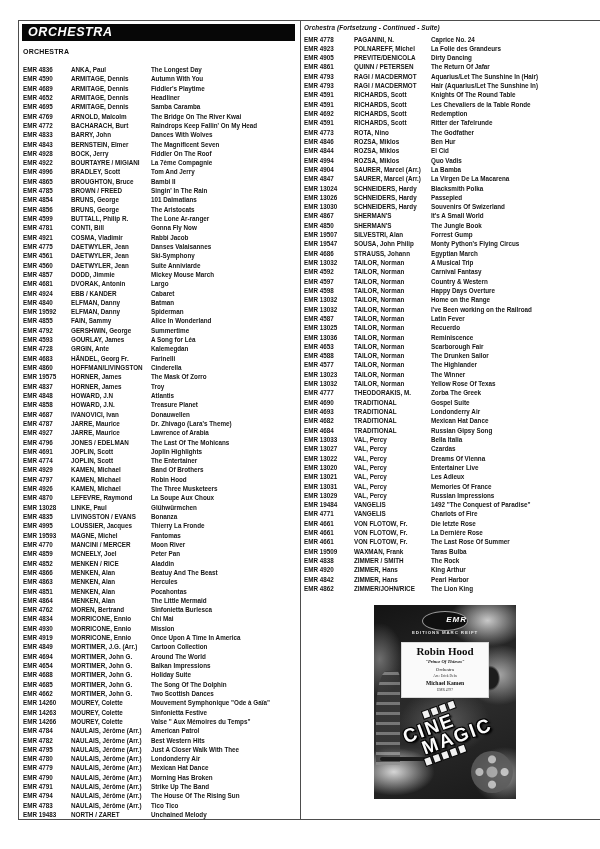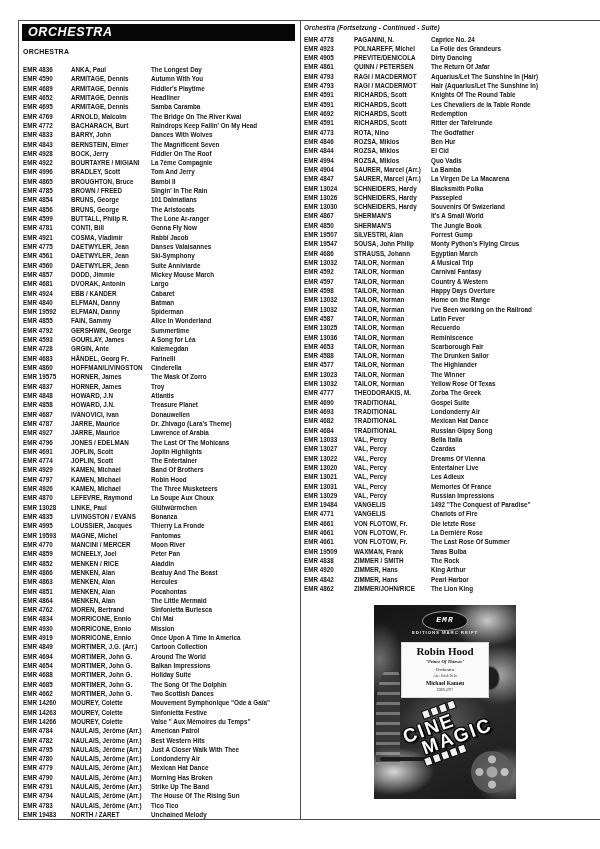--- a/index.html
+++ b/index.html
@@ -40,21 +40,21 @@
       radial-gradient(ellipse 48px 42px at 88% 36%, #a6a6a6, rgba(0,0,0,0) 72%),
       radial-gradient(ellipse 58px 34px at 14% 86%, #d6d6d6, rgba(0,0,0,0) 70%),
       radial-gradient(ellipse 44px 40px at 92% 88%, #8f8f8f, rgba(0,0,0,0) 72%),
       radial-gradient(ellipse 34px 52px at 4% 28%, #6e6e6e, rgba(0,0,0,0) 70%),
       radial-gradient(ellipse 60px 44px at 50% 60%, #5a5a5a, rgba(0,0,0,0) 75%),
       linear-gradient(160deg,#141414 0%,#2d2d2d 52%,#191919 100%);
   }
   .emr-oval{
     position:absolute;left:48px;top:6px;width:46px;height:20px;border:1px solid #9a9a9a;
     border-radius:50%;background:#101010;color:#fff;font-weight:bold;font-style:italic;
-    font-size:8px;line-height:16px;text-align:center;letter-spacing:1px;box-sizing:border-box;font-family:Liberation Mono, monospace;
+    font-size:8px;line-height:16px;text-align:right;letter-spacing:1px;box-sizing:border-box;
   }
   .emr-editions{
     position:absolute;left:20px;top:25px;width:102px;text-align:center;
     font-size:4.4px;letter-spacing:0.9px;color:#e6e6e6;font-weight:bold;
   }
   .cover-box{
     position:absolute;left:27px;top:37px;width:88px;height:56px;background:#fafafa;
     text-align:center;color:#0d0d0d;font-family:"Liberation Serif",serif;box-sizing:border-box;
     border:1px solid #d9d9d9;
   }

